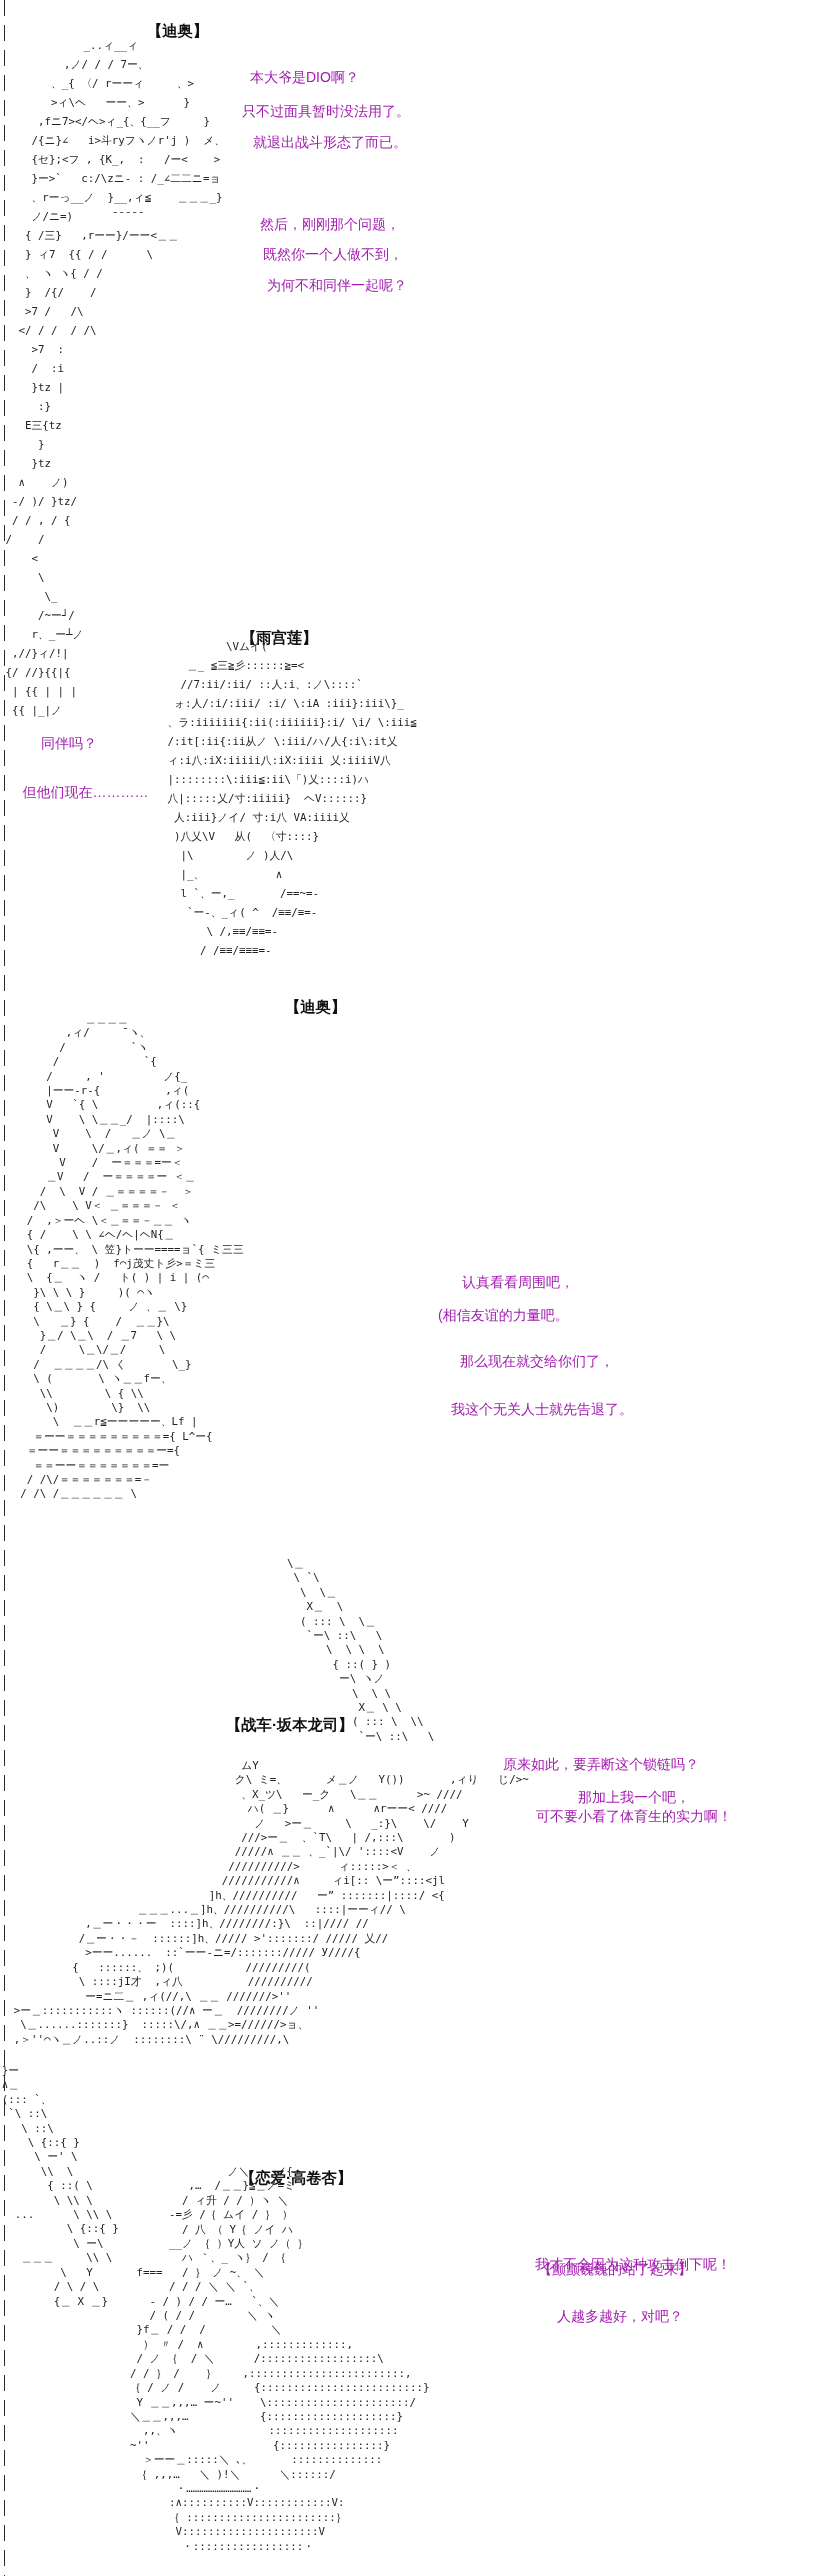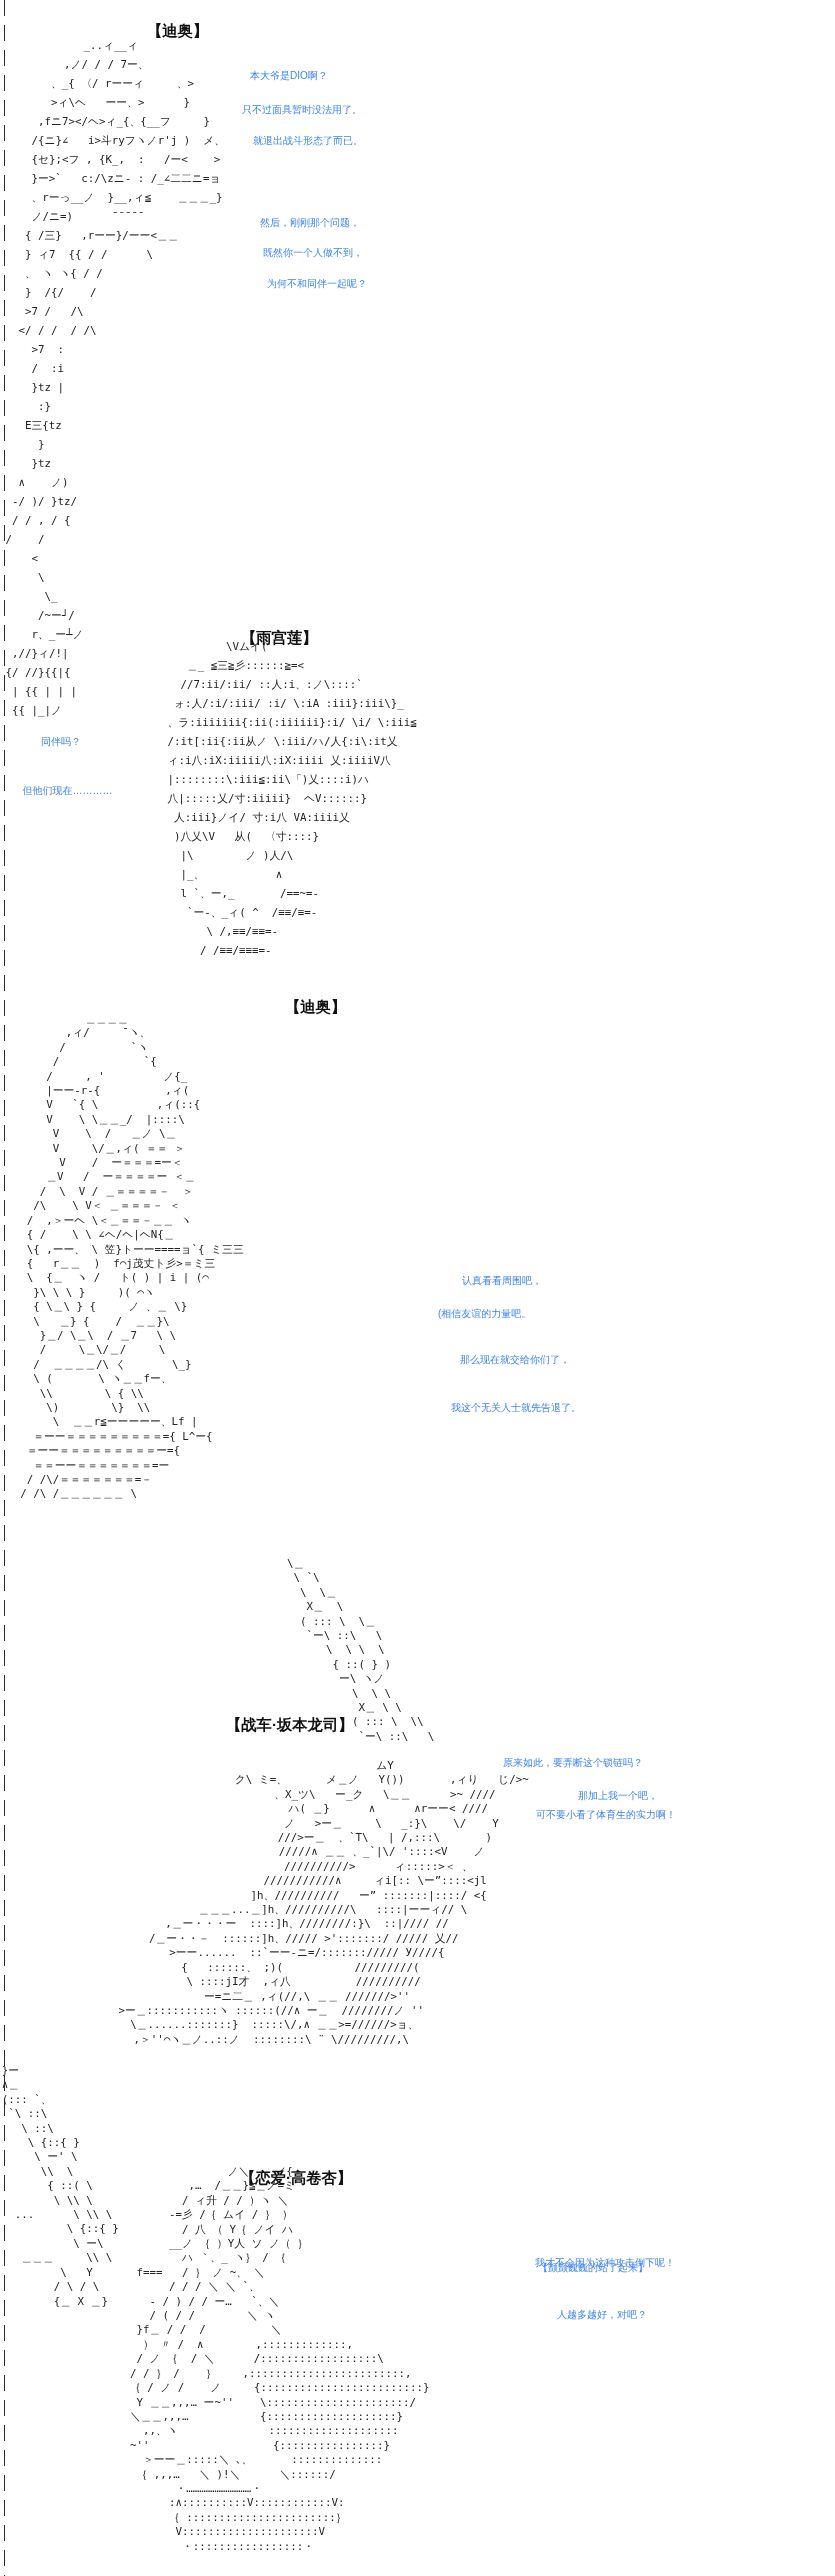--- a/index.html
+++ b/index.html
@@ -4,21 +4,21 @@
 <style>
   html,body{margin:0;padding:0;background:#ffffff;}
   body{width:835px;height:2576px;position:relative;overflow:hidden;
        font-family:"Liberation Sans",sans-serif;color:#1c1c1c;}
   .page-border{position:absolute;left:3.6px;top:0;width:1.8px;height:2576px;
        background:repeating-linear-gradient(to bottom,#2b2b2b 0 16px,transparent 16px 25px);}
   .aa{position:absolute;font-family:"DejaVu Sans Mono",monospace;
       font-size:10.8px;line-height:19px;white-space:pre;color:#232323;margin:0;}
   .aa-sm{line-height:14.4px;}
   .hdr{position:absolute;font-size:15.3px;font-weight:bold;white-space:nowrap;color:#111;margin-top:8px;}
-  .dlg{position:absolute;font-size:10px;white-space:nowrap;color:#3b82f6;}
+  .dlg{position:absolute;font-size:14px;white-space:nowrap;color:#a21caf;}
   
   #s1-h{left:147px;top:12.6px;}
   #s1-art{left:5.4px;top:36px;}
   #s1-d0{left:250px;top:69px;}
   #s1-d1{left:242px;top:103px;}
   #s1-d2{left:253px;top:134px;}
   #s1-d3{left:260px;top:216px;}
   #s1-d4{left:263px;top:246px;}
   #s1-d5{left:267px;top:277px;}
   
@@ -29,21 +29,21 @@
   
   #s3-h{left:285px;top:989px;}
   #s3-art{left:7.2px;top:1012px;}
   #s3-d0{left:462px;top:1274px;text-align:center;}
   #s3-d1{left:438px;top:1307px;}
   #s3-d2{left:460px;top:1353px;}
   #s3-d3{left:451px;top:1401px;}
   
   #s4-chain{left:287px;top:1557px;}
   #s4-h{left:226px;top:1707px;}
-  #s4-art{left:7.2px;top:1759px;text-align:center;}
+  #s4-art{left:7.2px;top:1759px;}
   #s4-d0{left:503px;top:1756px;}
   #s4-d1{left:578px;top:1789px;}
   #s4-d2{left:536px;top:1808px;text-align:right;}
   
   #s5-chain{left:1.8px;top:2064px;}
   #s5-h{left:240px;top:2160px;}
   #s5-art{left:117px;top:2165px;}
   #s5-d0{left:535px;top:2212px;margin-top:44px;}
   #s5-d1{left:538px;top:2261px;}
   #s5-d2{left:557px;top:2308px;}

